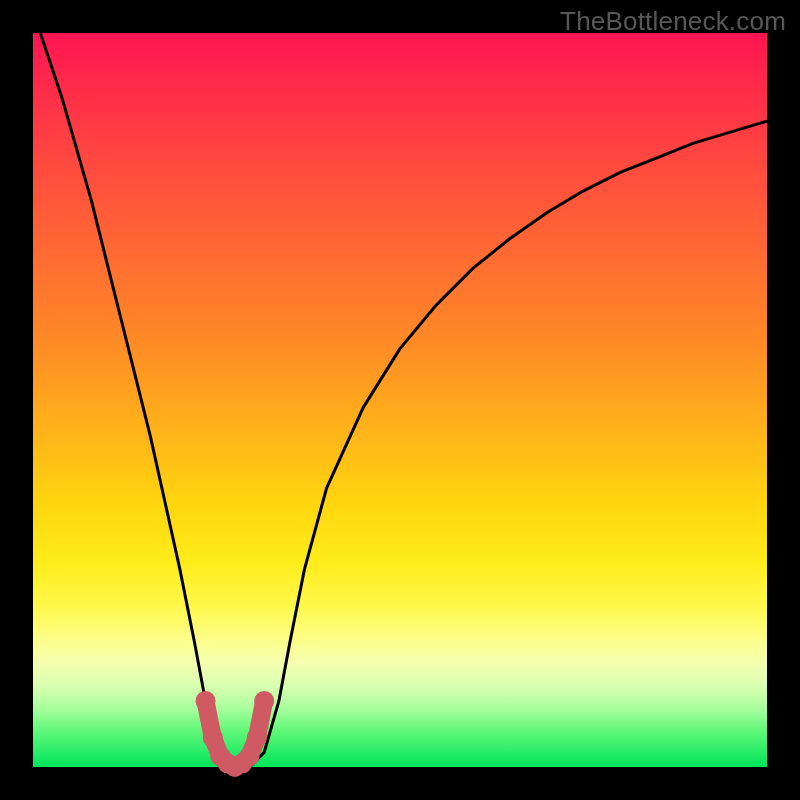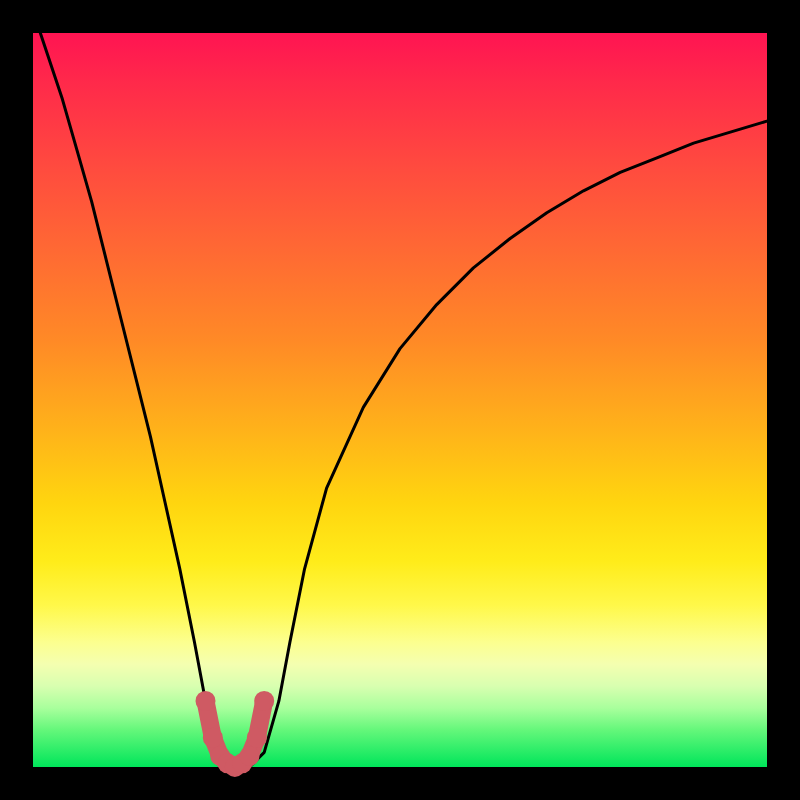--- a/index.html
+++ b/index.html
@@ -79,13 +79,14 @@
           <circle cx="187.17" cy="722.99" r="10" fill="#cf5a63"></circle>
           <circle cx="194.51" cy="730.33" r="10" fill="#cf5a63"></circle>
           <circle cx="201.85" cy="734.00" r="10" fill="#cf5a63"></circle>
           <circle cx="209.19" cy="730.33" r="10" fill="#cf5a63"></circle>
           <circle cx="216.53" cy="722.99" r="10" fill="#cf5a63"></circle>
           <circle cx="223.87" cy="704.64" r="10" fill="#cf5a63"></circle>
           <circle cx="231.21" cy="667.94" r="10" fill="#cf5a63"></circle>
         </g>
     </svg>
   </div>
+  <div class="watermark">TheBottleneck.com</div>
 </div>
 
 </body></html>

